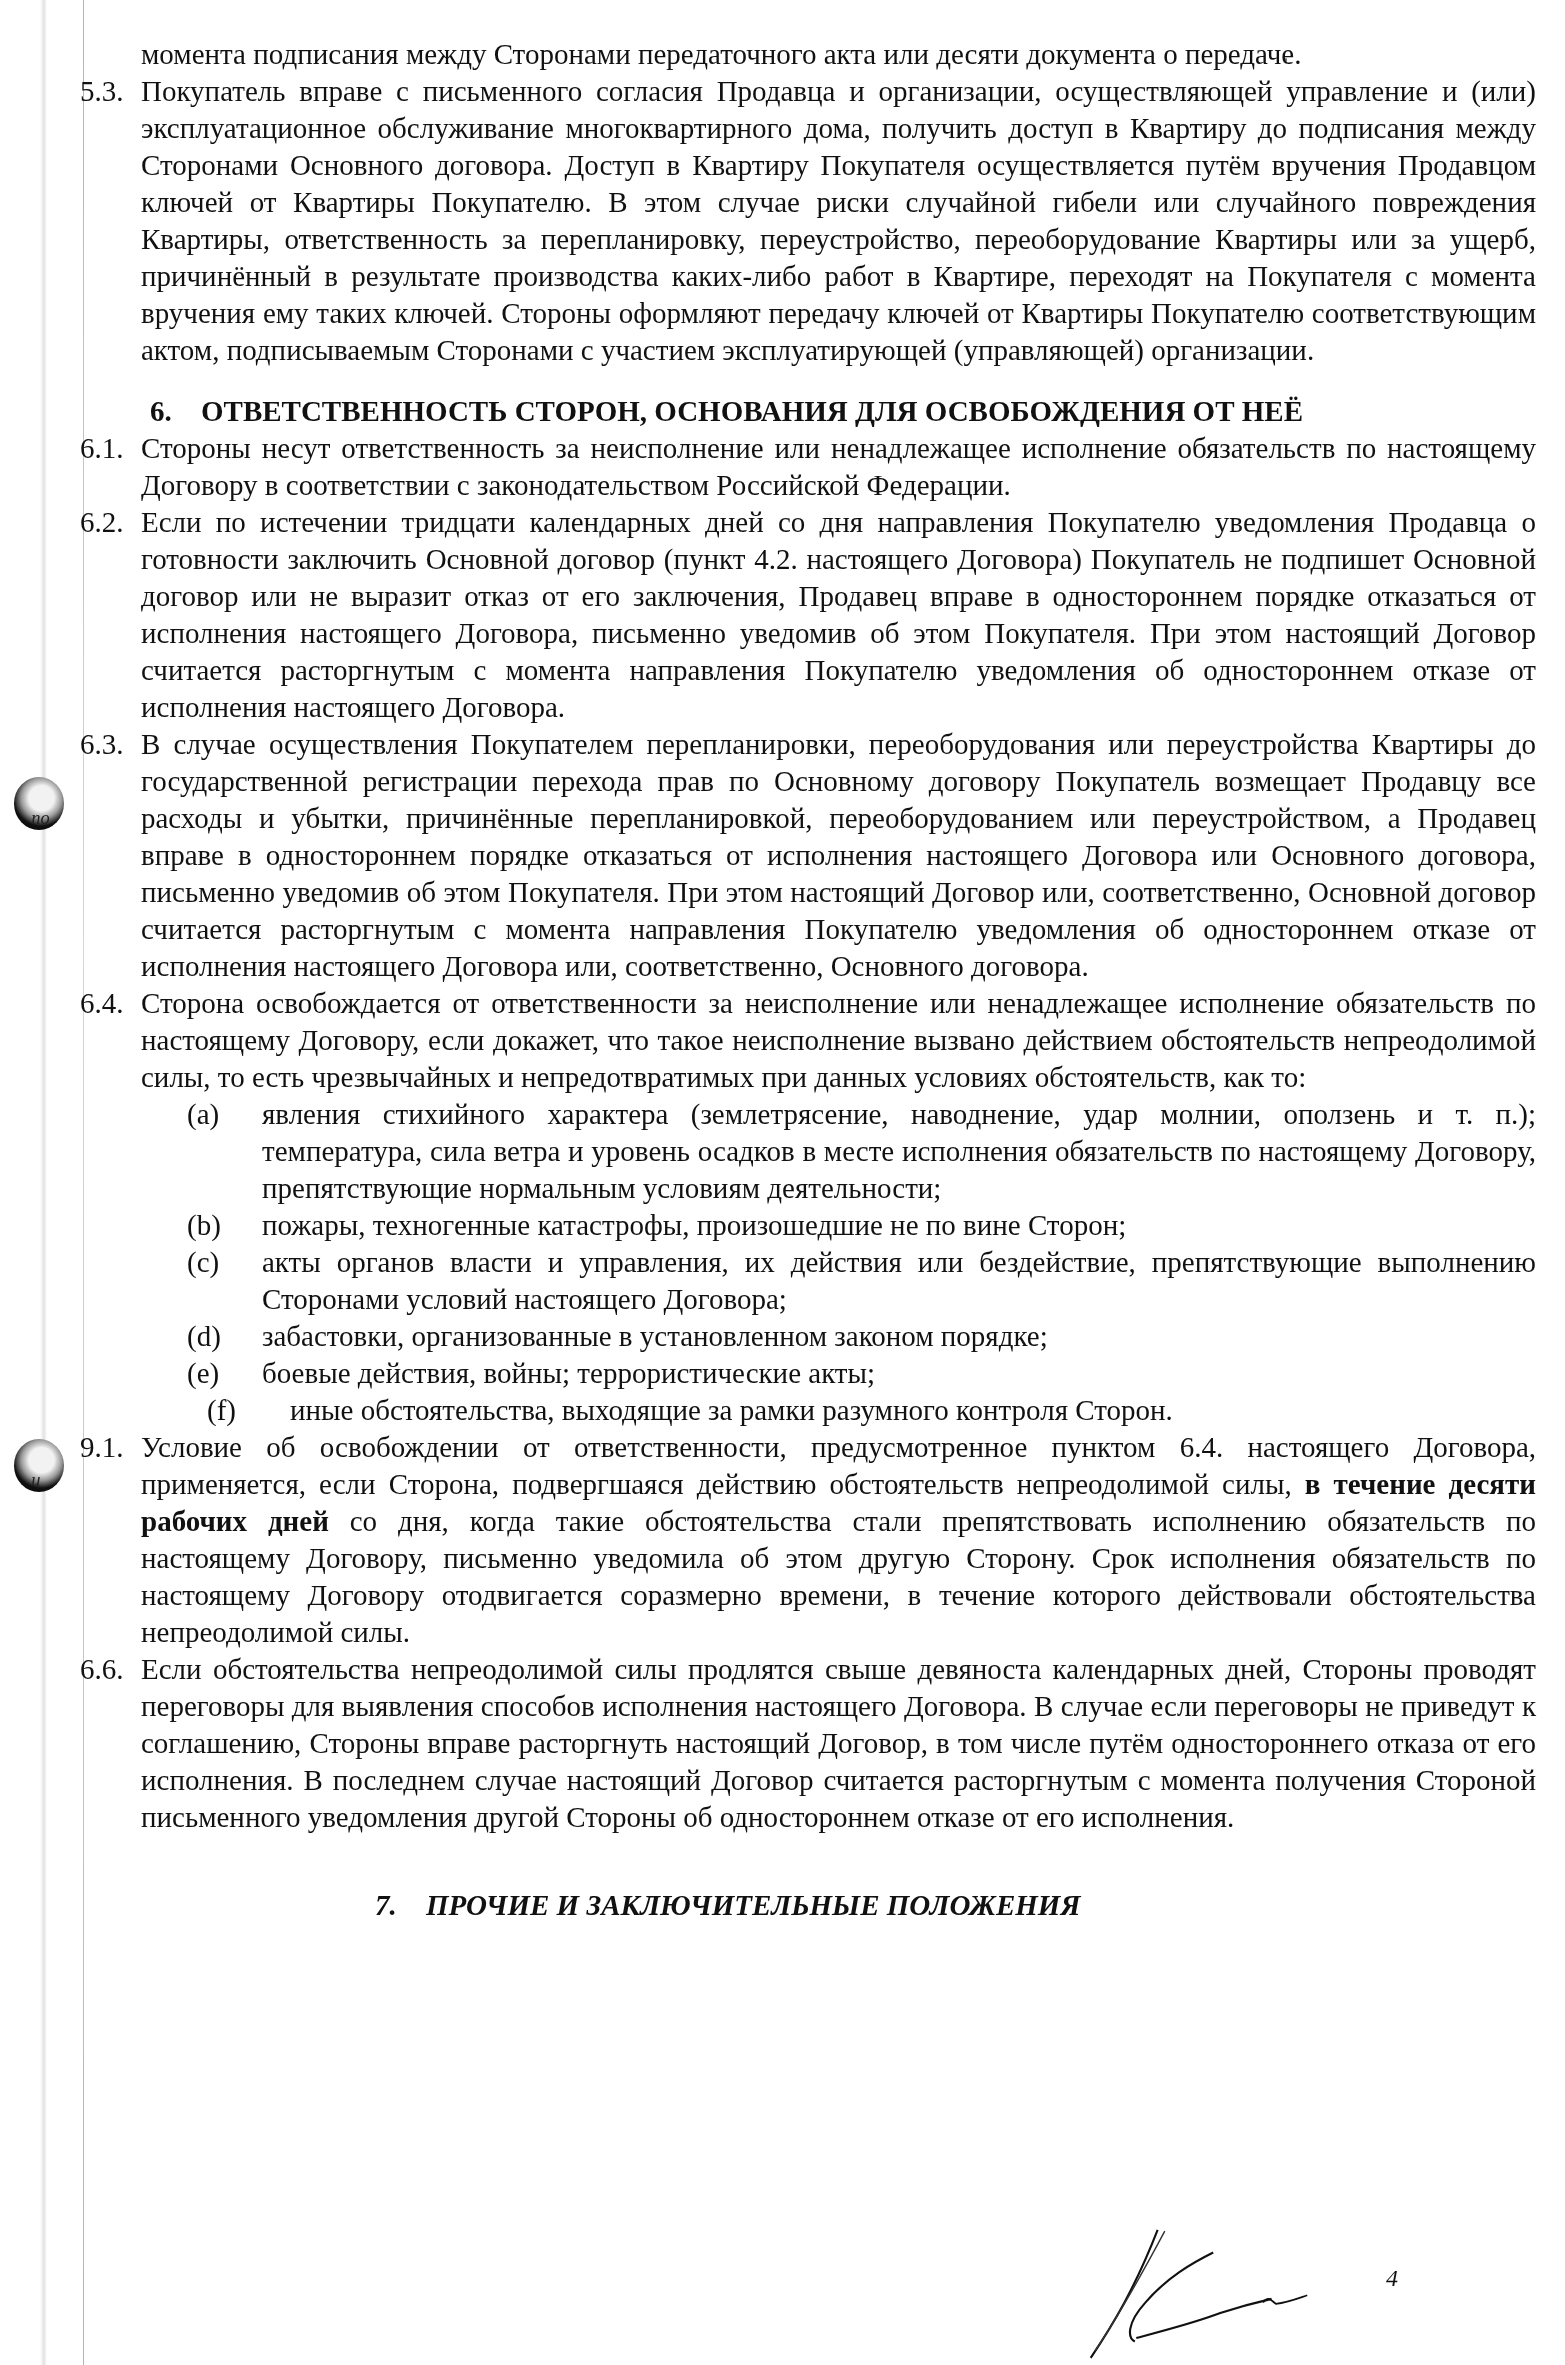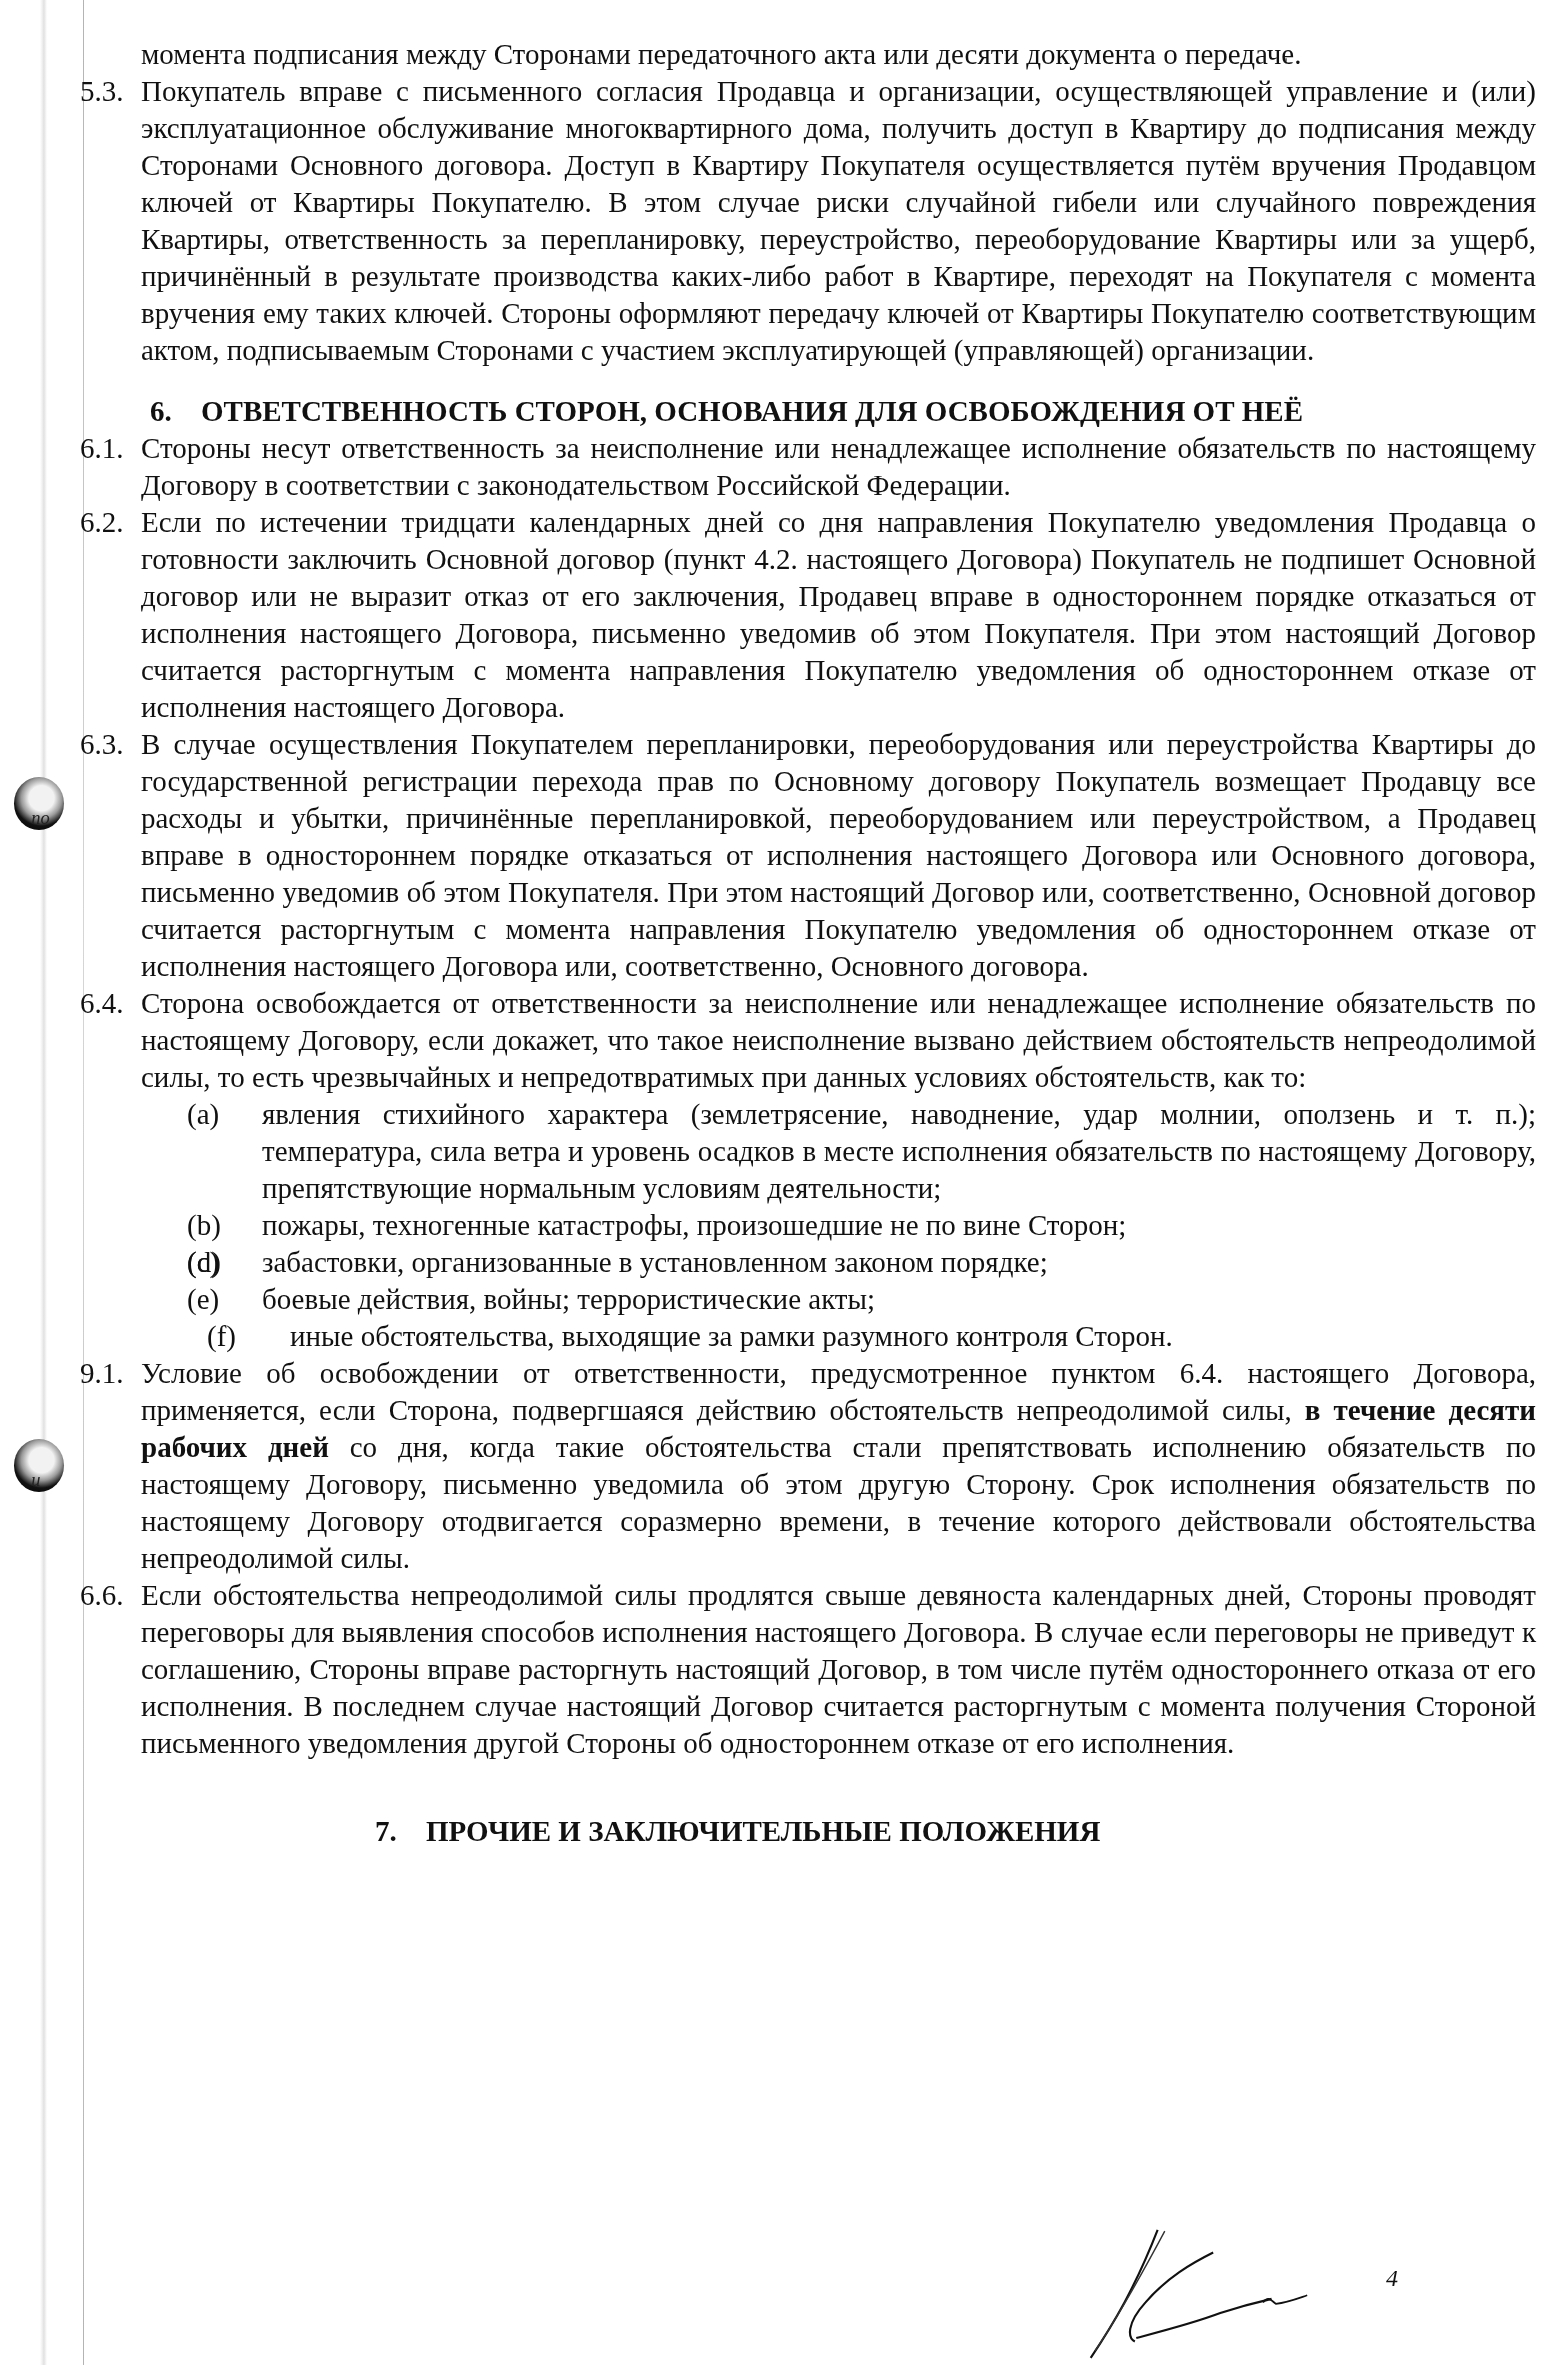--- a/index.html
+++ b/index.html
@@ -18,21 +18,21 @@
   .hole-2 { top: 1439px; }
 
   .page { position: absolute; left: 80px; top: 36px; width: 1456px; font-size: 29px; line-height: 37px; }
 
   .p { position: relative; padding-left: 61px; text-align: justify; text-align-last: left; }
   .p .num { position: absolute; left: 0; top: 0; }
   .cont { padding-left: 61px; text-align: justify; text-align-last: left; }
 
   .h { text-align: left; font-weight: bold; white-space: nowrap; }
   .h6 { margin: 24px 0 0 70px; }
-  .h7 { margin: 51px 0 0 295px; }
+  .h7 { margin: 51px 0 0 295px; font-style: italic; }
   .h .hn { display: inline-block; width: 51px; }
 
   .sub { position: relative; padding-left: 182px; text-align: justify; text-align-last: left; }
   .sub .lbl { position: absolute; left: 107px; top: 0; }
   .b { font-weight: bold; }
 
   .signature { position: absolute; left: 1085px; top: 2224px; width: 235px; height: 139px; }
   .pagenum { position: absolute; left: 1386px; top: 2265px; font-size: 24px; font-style: italic; }
   .speck { position: absolute; width: 2.1px; height: 4.3px; background: #777; border-radius: 1.4px; }
 </style>
@@ -85,20 +85,21 @@
   <div class="sub">
     <span class="lbl">(a)</span>
     <span>явления стихийного характера (землетрясение, наводнение, удар молнии, оползень и т. п.); температура, сила ветра и уровень осадков в месте исполнения обязательств по настоящему Договору, препятствующие нормальным условиям деятельности;</span>
   </div>
   <div class="sub">
     <span class="lbl">(b)</span>
     <span>пожары, техногенные катастрофы, произошедшие не по вине Сторон;</span>
   </div>
   <div class="sub">
     <span class="lbl">(c)</span>
+    <span>акты органов власти и управления, их действия или бездействие, препятствующие выполнению Сторонами условий настоящего Договора;</span>
   </div>
   <div class="sub">
     <span class="lbl">(d)</span>
     <span>забастовки, организованные в установленном законом порядке;</span>
   </div>
   <div class="sub">
     <span class="lbl">(e)</span>
     <span>боевые действия, войны; террористические акты;</span>
   </div>
   <div class="sub">

